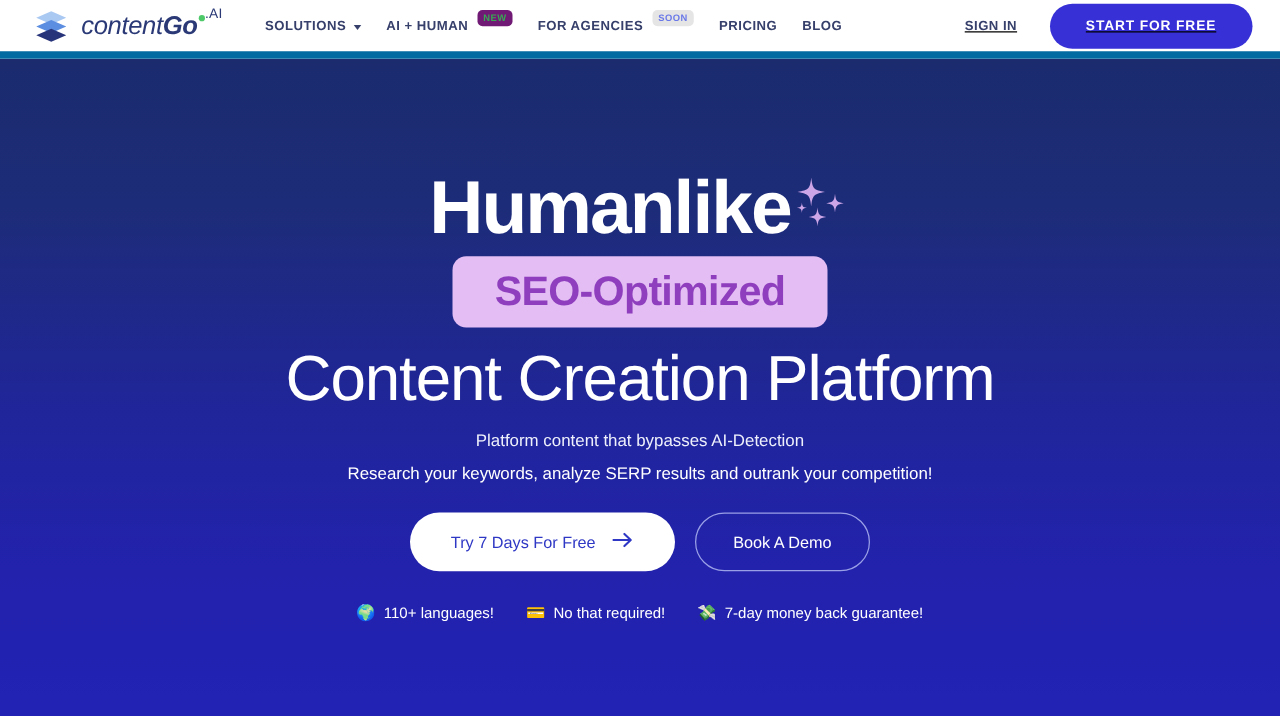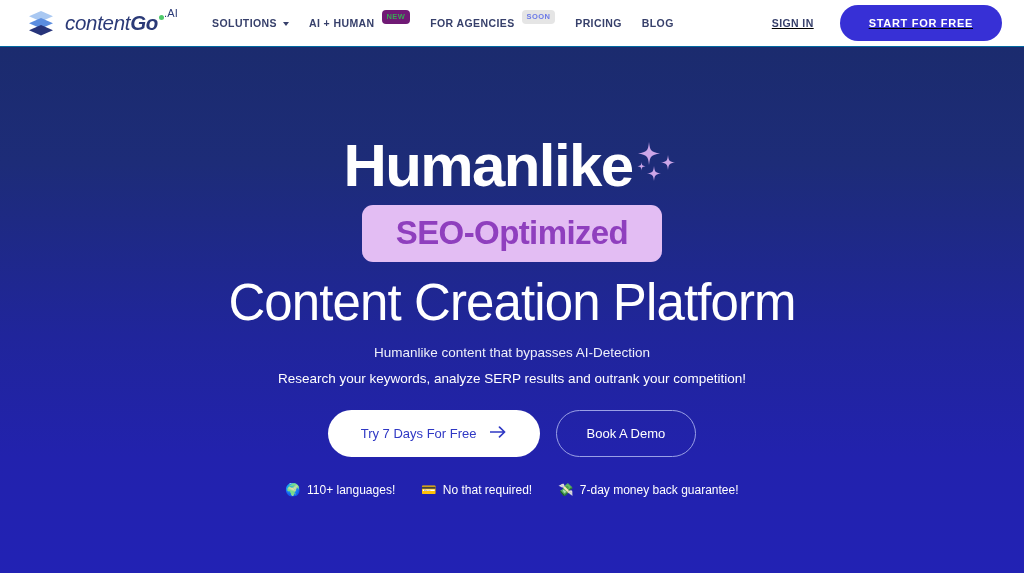--- a/index.html
+++ b/index.html
@@ -12,21 +12,21 @@
 
   
   .header {
     position:relative;
     height:47px;
     width:100%;
     background:#ffffff;
     display:flex;
     align-items:center;
     padding:0 22px 0 26px;
-    border-bottom:1px solid #0369a1;
+    border-bottom:6px solid #0369a1;
     z-index:5;
   }
   .brand { display:flex; align-items:center; gap:9px; margin-right:34px; }
   .logo-mark { width:30px; height:30px; position:relative; flex:none; }
   .brand-word {
     font-size:20.5px;
     color:#2b3a77;
     font-style:italic;
     letter-spacing:-0.3px;
     font-weight:400;
@@ -280,21 +280,21 @@
       </svg>
     </span>
   </div>
 
   <div class="badge-seo">
     <span>SEO-Optimized</span>
   </div>
 
   <div class="h-line3">Content Creation Platform</div>
 
-  <div class="sub1">Humanlike content that bypasses AI-Detection</div>
+  <div class="sub1">Platform content that bypasses AI-Detection</div>
   <div class="sub2">Research your keywords, analyze SERP results and outrank your competition!</div>
 
   <div class="cta-row">
     <button class="btn-primary">
       <span>Try 7 Days For Free</span>
       <span class="arrow-ico">
         <svg width="17" height="12" viewBox="0 0 17 12">
           <path d="M0.5 6 H14 M9.5 1.2 L14.6 6 L9.5 10.8" stroke="#2f38c4" stroke-width="1.7" fill="none" stroke-linecap="round" stroke-linejoin="round"></path>
         </svg>
       </span>

